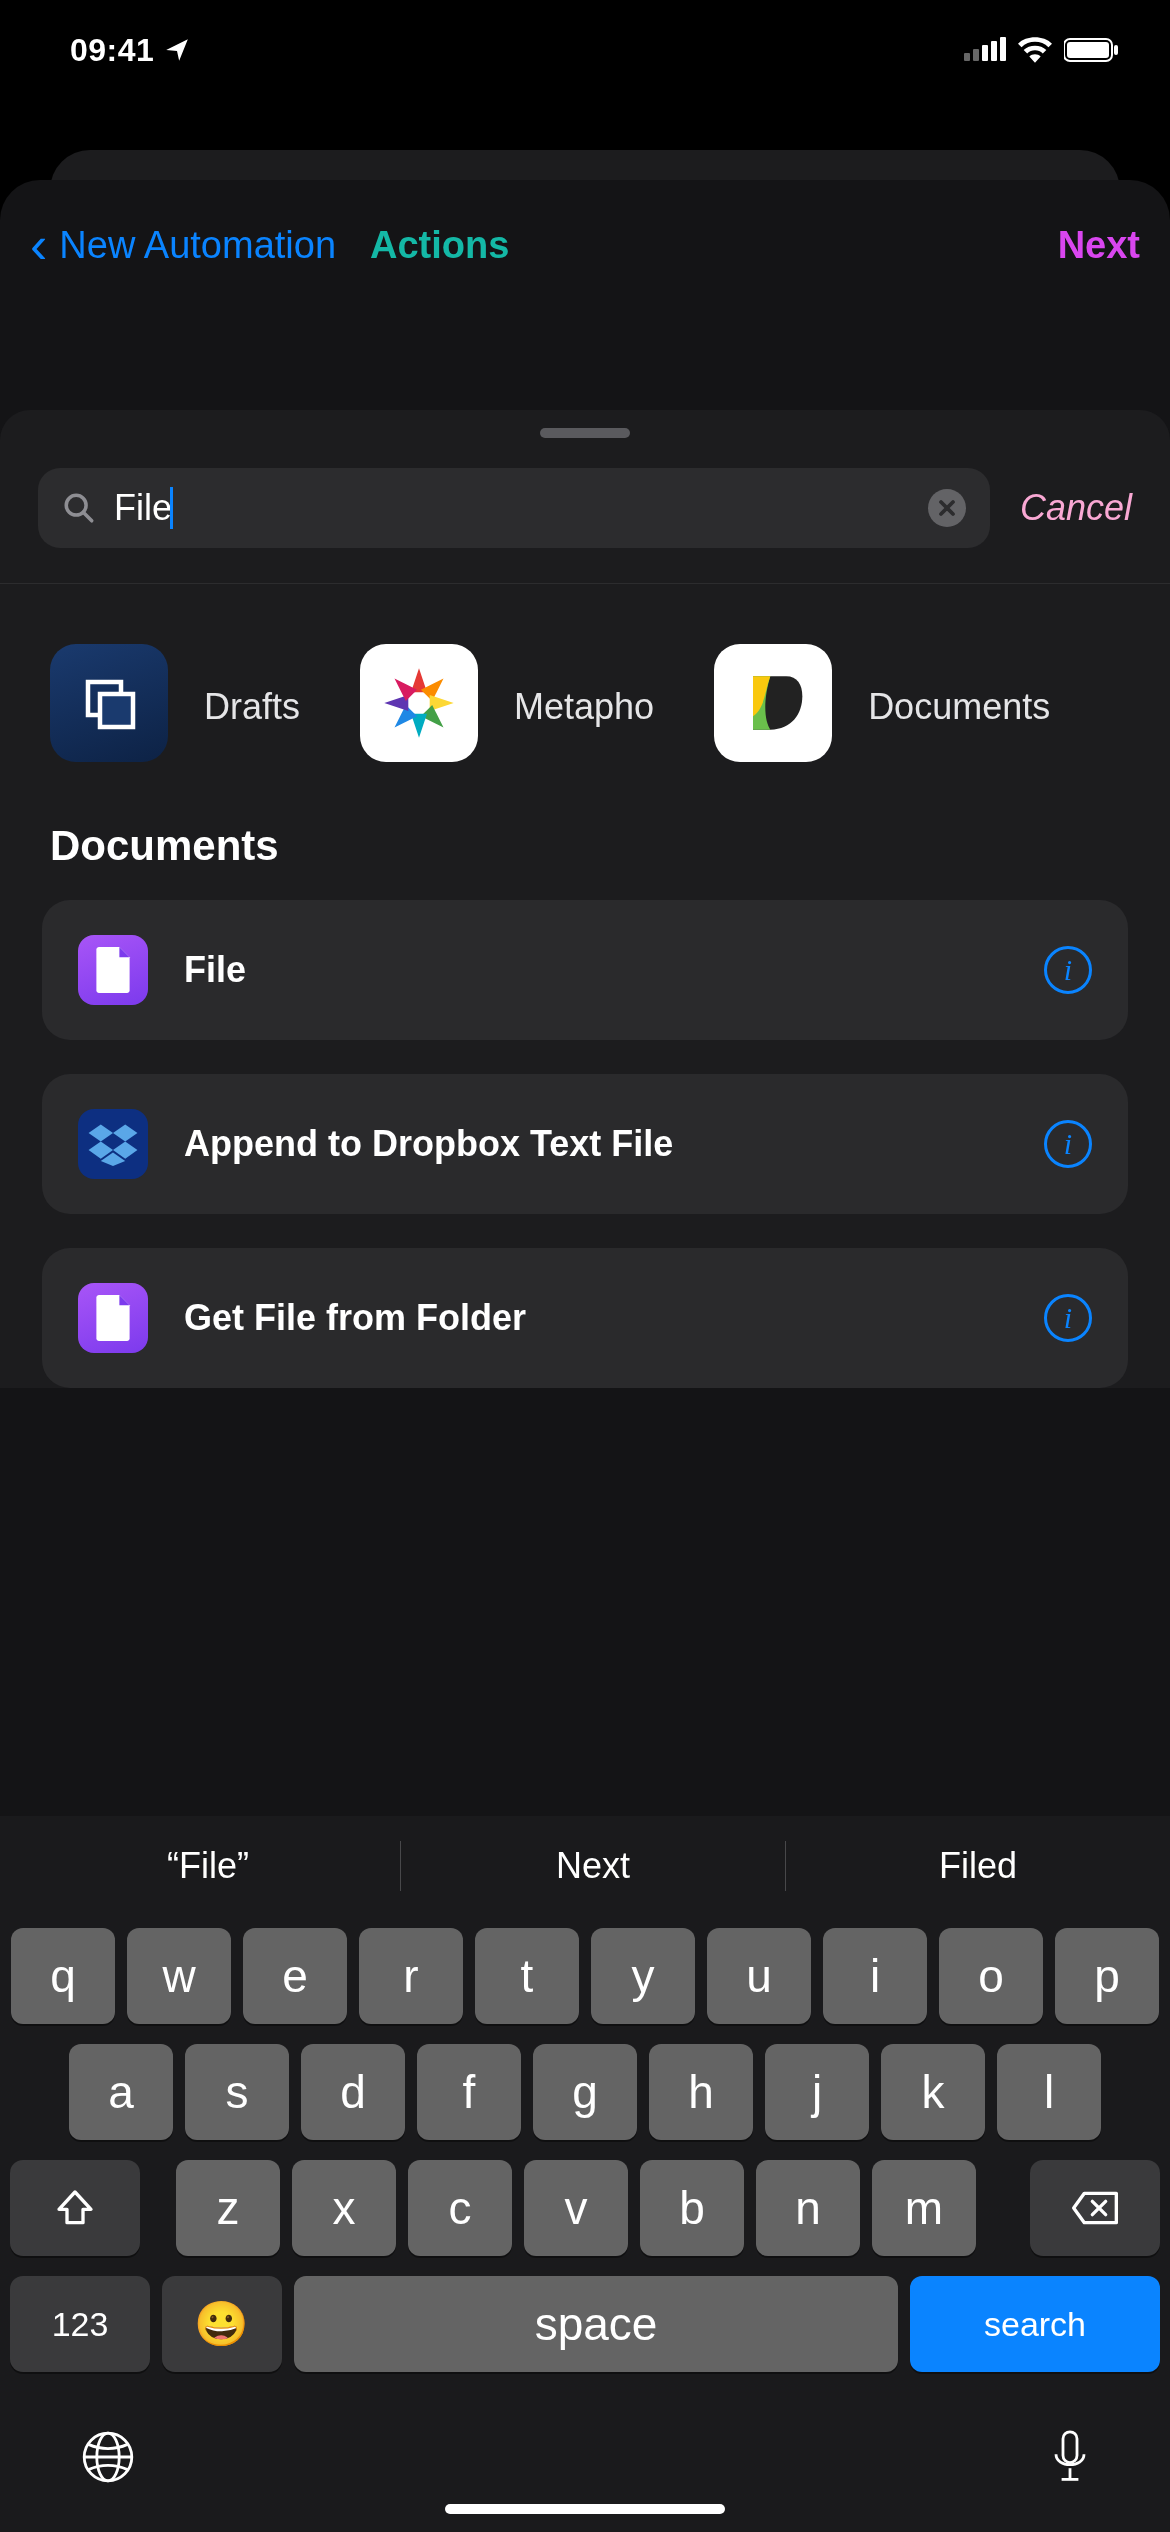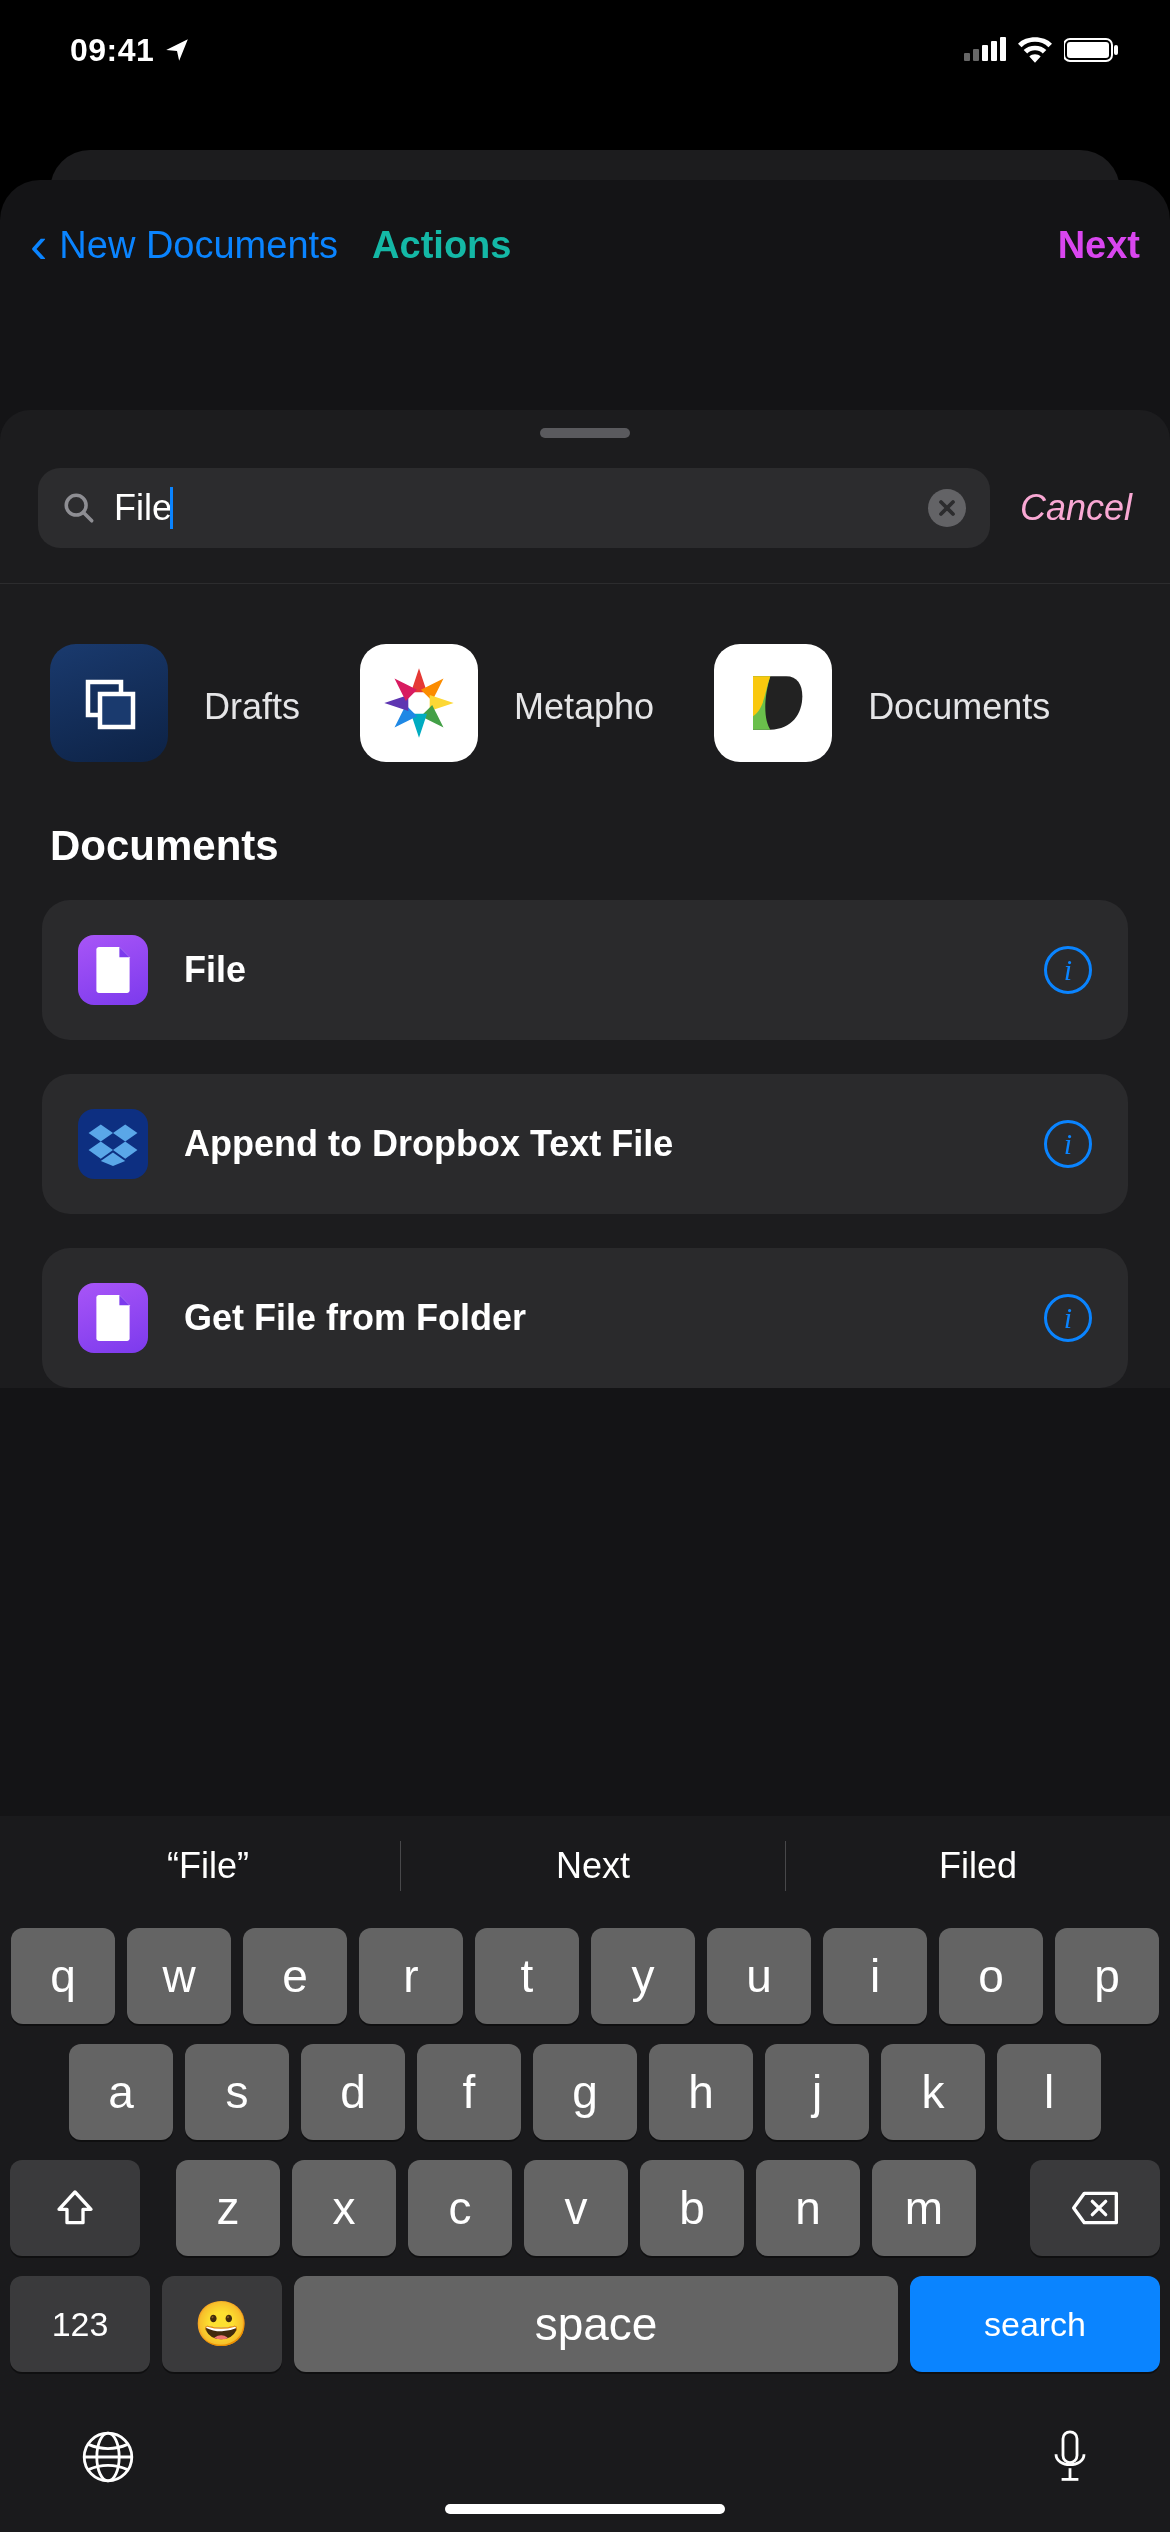--- a/index.html
+++ b/index.html
@@ -49,21 +49,21 @@
   
   
   .keyboard { position: absolute; bottom: 0; left: 0; right: 0; background: #1a1a1c; }
   .suggestions { display: flex; height: 100px; align-items: center; padding-left: 16px; }
   .suggestion { flex: 1; text-align: center; color: #fff; font-size: 36px; }
   .sug-div { width: 1px; height: 50px; background: #48484a; }
   .key-rows { padding: 12px 10px 0; }
   .key-row { display: flex; gap: 12px; margin-bottom: 20px; justify-content: center; }
   .key { background: #646464; color: #fff; height: 96px; border-radius: 12px; display: flex; align-items: center; justify-content: center; font-size: 46px; box-shadow: 0 2px 0 rgba(0,0,0,0.4); }
   .key-letter { flex: 1; max-width: 104px; }
-  .key-dark { background: #3a3a3c; }
+  .key-dark { background: #3a3a3c; border-radius: 13px; }
   .key-shift, .key-bksp { width: 130px; }
   .key-123 { width: 140px; font-size: 34px; }
   .key-emoji { width: 120px; font-size: 44px; }
   .key-space { flex: 1; font-size: 46px; }
   .key-search { width: 250px; background: #0a84ff; font-size: 34px; }
   .row2 { padding: 0 58px; }
   .row3 { gap: 12px; }
   .row3-letters { display: flex; gap: 12px; flex: 1; margin: 0 24px; }
   .kb-bottom { display: flex; justify-content: space-between; align-items: center; padding: 30px 80px 40px; height: 140px; }
   .home-indicator { position: absolute; bottom: 18px; left: 50%; transform: translateX(-50%); width: 280px; height: 10px; background: #fff; border-radius: 5px; }
@@ -99,21 +99,21 @@
   </div>
 </div>
 
 <div class="card-behind"></div>
 
 <div class="sheet">
 
   <div class="nav-header">
     <div class="nav-back">
       <span class="nav-back-chevron">‹</span>
-      <span>New Documents</span>
+      <span>New Automation</span>
     </div>
     <div class="nav-title">Actions</div>
     <div class="nav-next">Next</div>
   </div>
 
   <div class="search-panel">
     <div class="grabber"></div>
 
     <div class="search-row">
       <div class="search-field">

